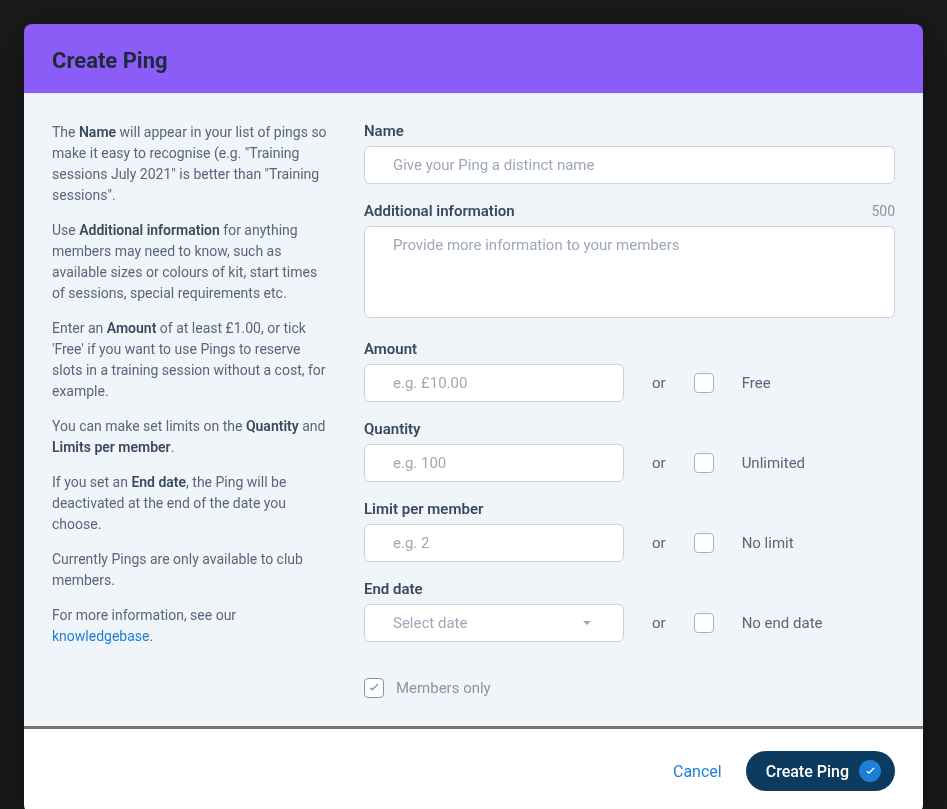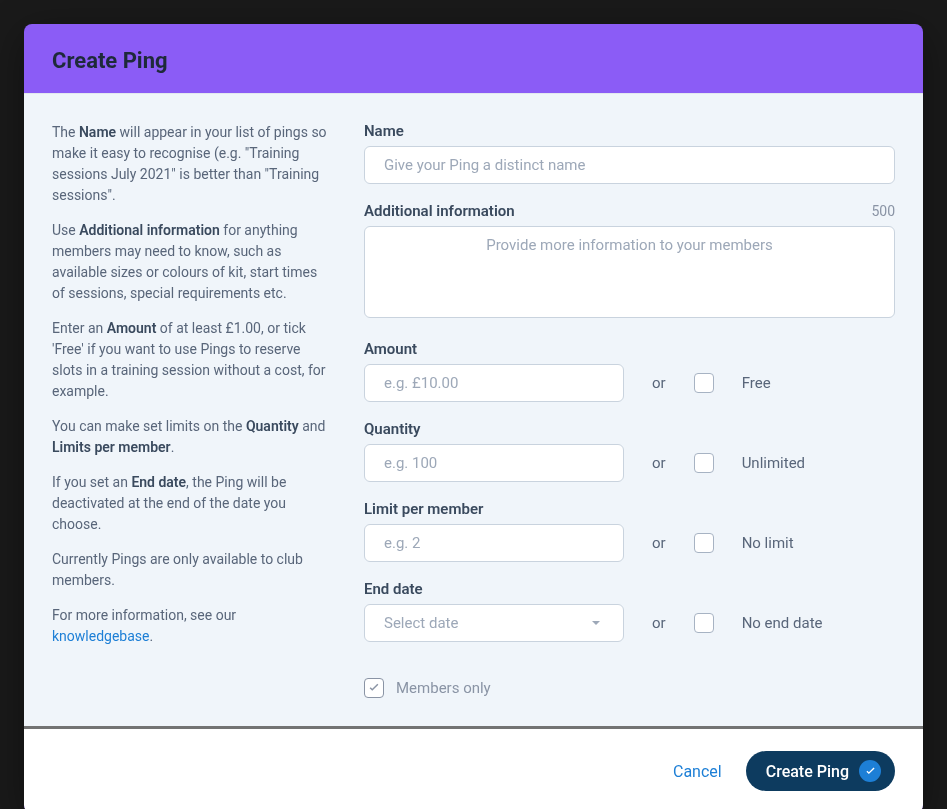--- a/index.html
+++ b/index.html
@@ -56,27 +56,27 @@
       font-weight: 600;
       color: #3a4a5e;
       display: block;
       margin-bottom: 6px;
     }
     .char-count { font-size: 14px; color: #8a94a5; }
     input[type="text"], textarea, .select {
       width: 100%;
       border: 1px solid #c9d3de;
       border-radius: 6px;
-      padding: 9px 19px;
+      padding: 9px 28px;
       font-size: 15px;
       color: #3a4a5e;
       background: #fff;
       font-family: inherit;
     }
-    textarea { height: 92px; resize: none; text-align: center; }
+    textarea { height: 92px; resize: none; }
     input::placeholder, textarea::placeholder { color: #9da8b8; }
     .row {
       display: flex;
       align-items: center;
       gap: 28px;
     }
     .row input[type="text"], .row .select { width: 260px; }
     .or { color: #59667a; font-size: 15px; }
     .checkbox {
       width: 20px;

